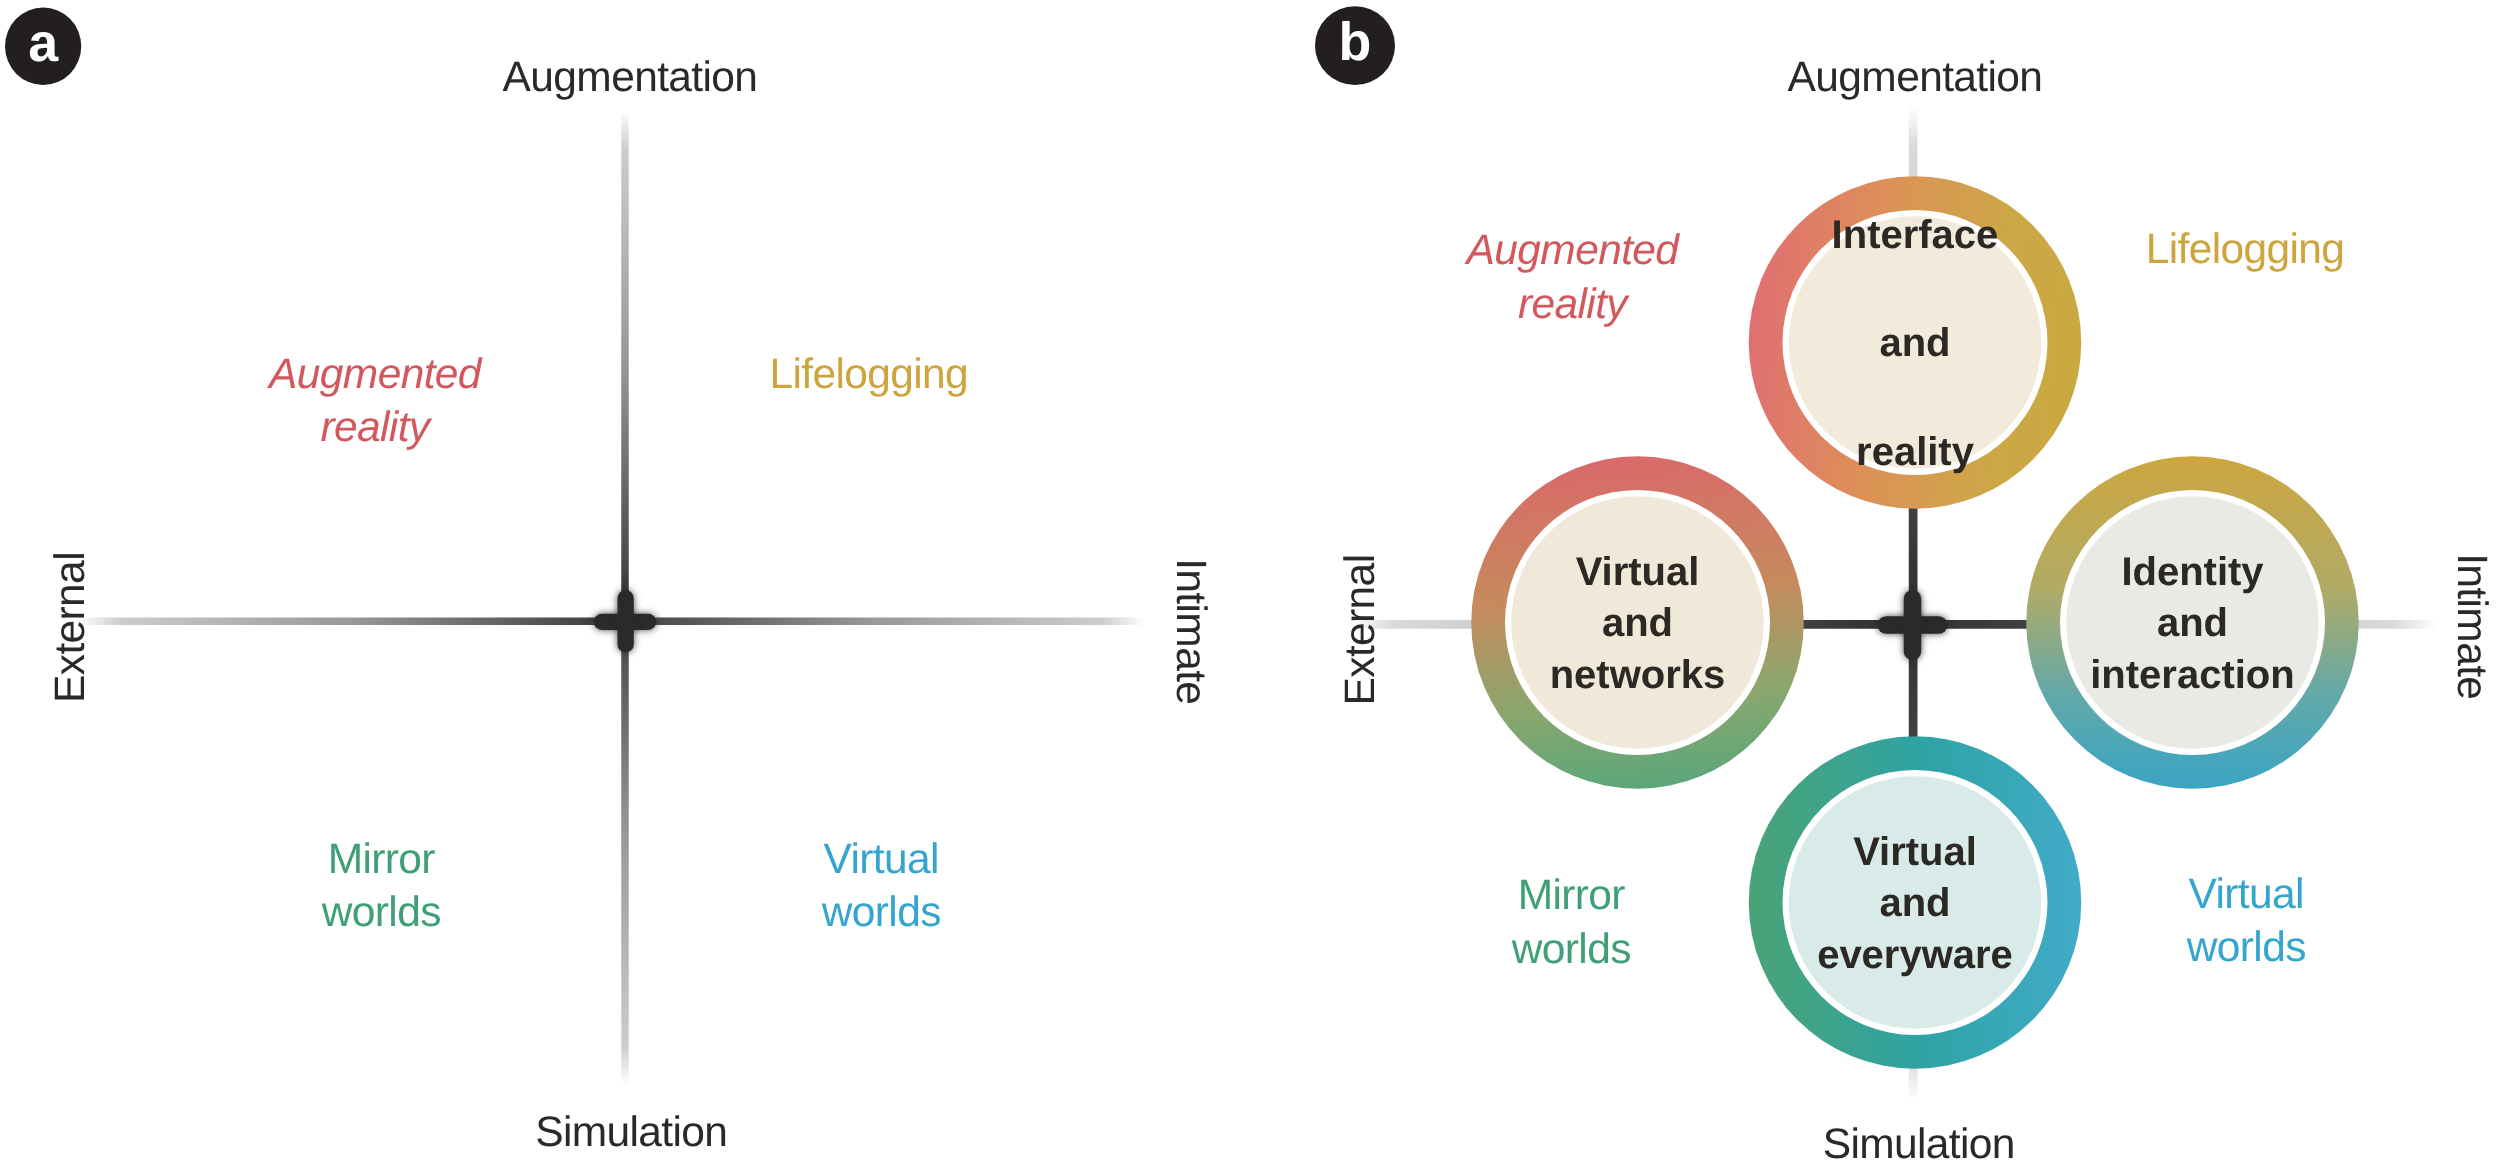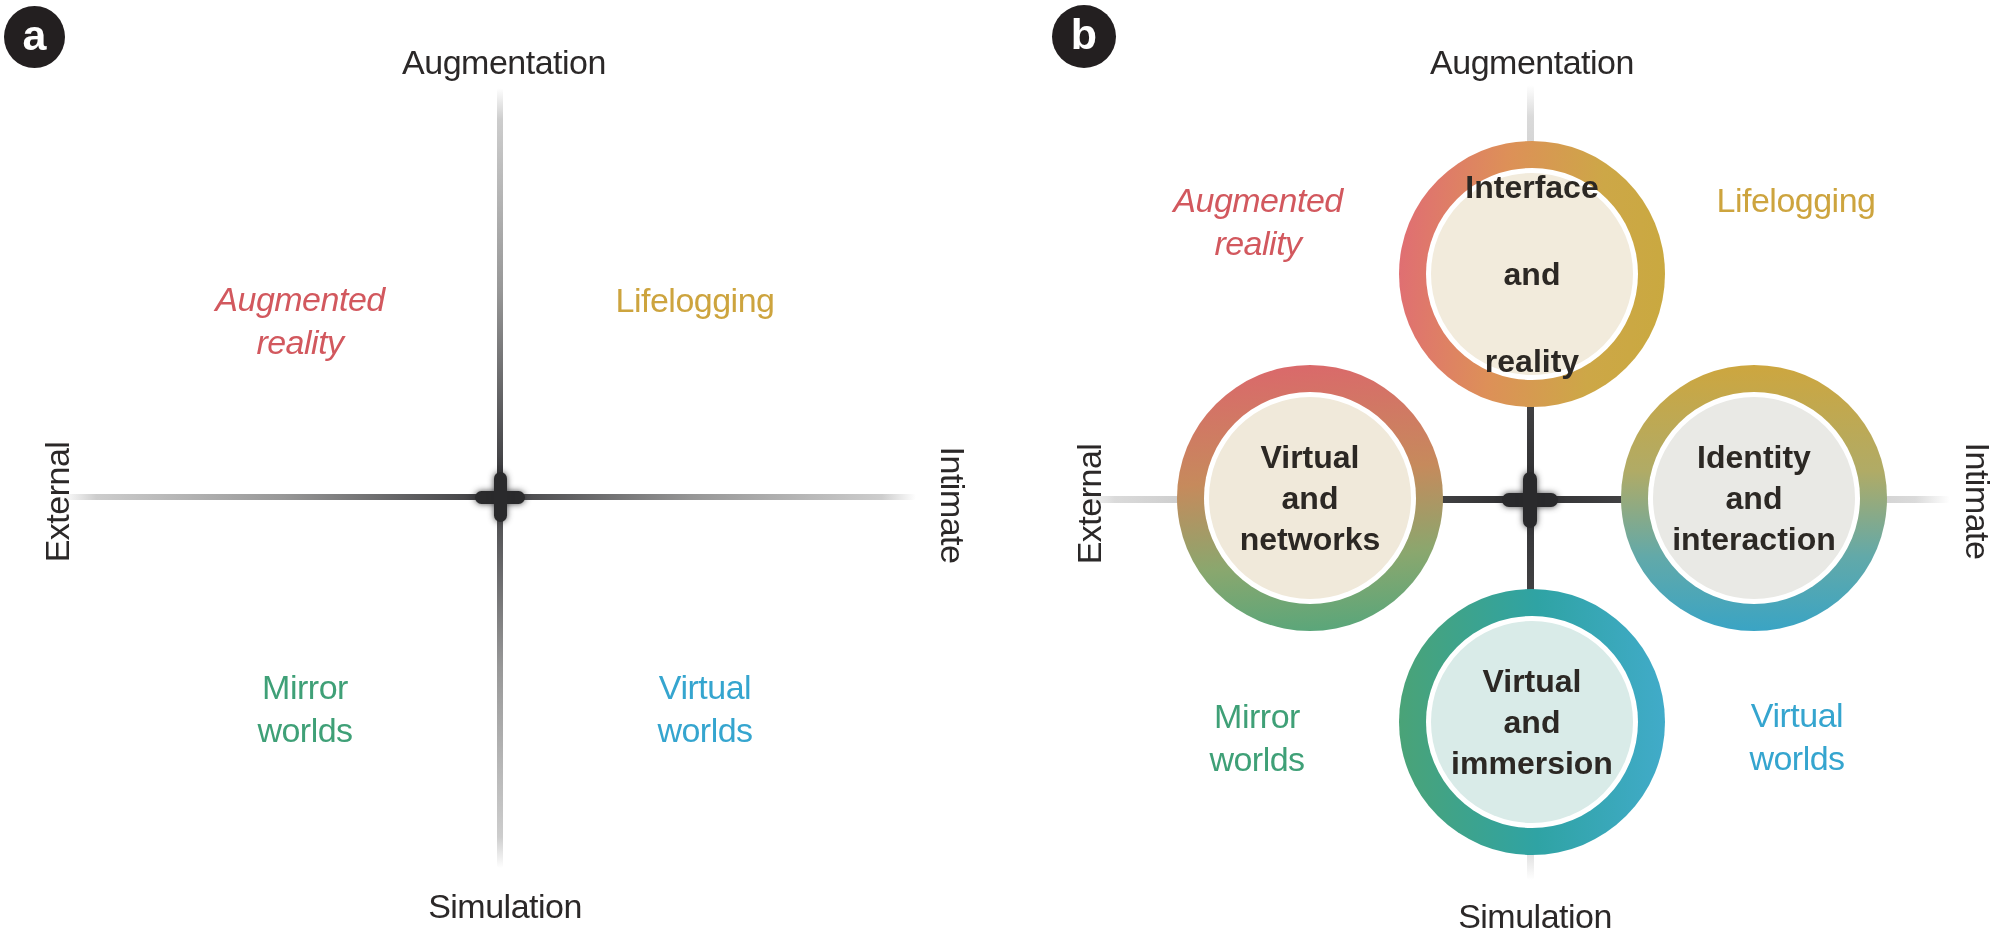--- a/index.html
+++ b/index.html
@@ -160,17 +160,17 @@
       <span>and</span>
       <span>interaction</span>
     </div>
   </div>
 
   <div class="circle c-bottom" style="left:1399px;top:589px;">
     <div class="circle-white"></div>
     <div class="circle-fill f-mint">
       <span>Virtual</span>
       <span>and</span>
-      <span>immersion</span>
+      <span>everyware</span>
     </div>
   </div>
 
 </div>
 
 </body></html>

